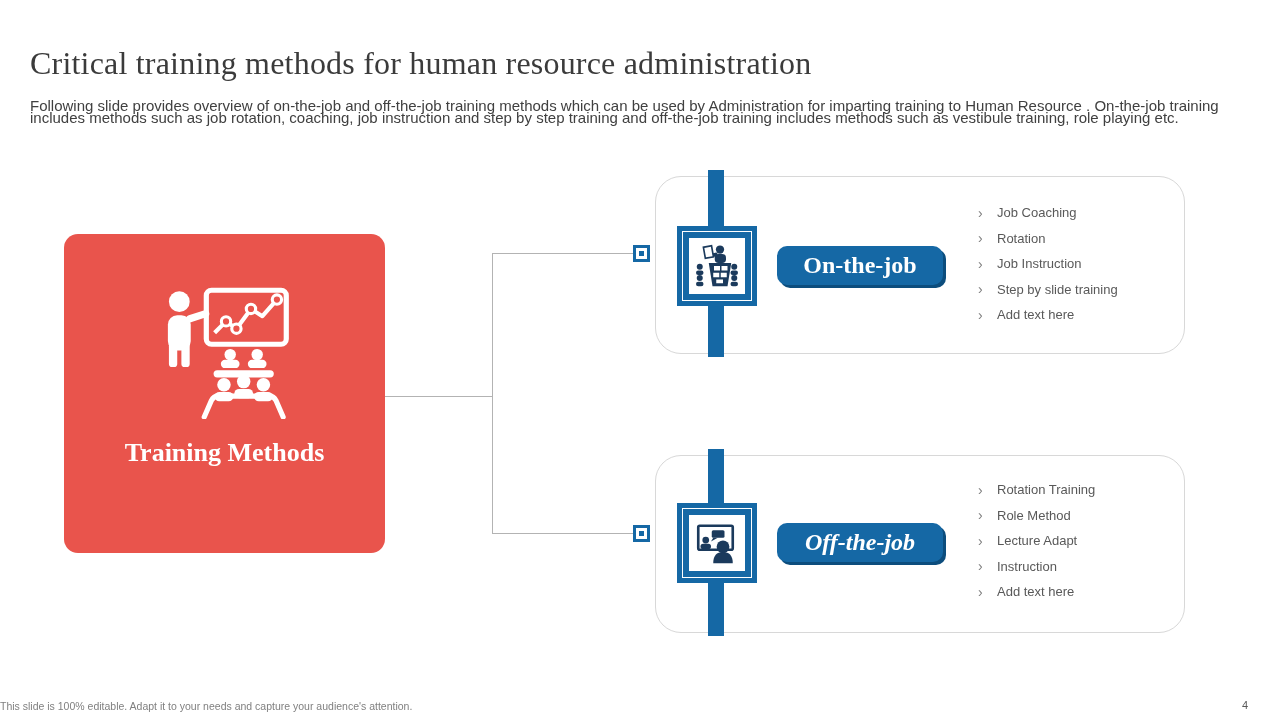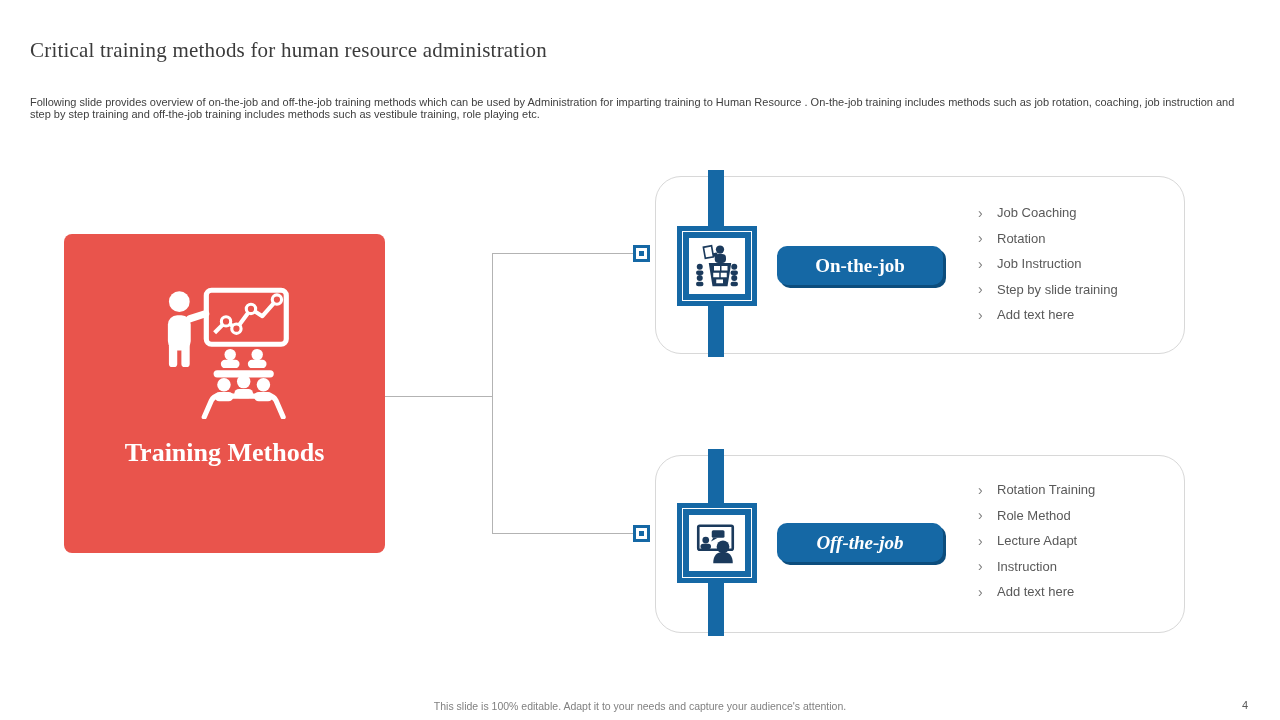--- a/index.html
+++ b/index.html
@@ -8,31 +8,31 @@
     width:1280px; height:720px; position:relative; overflow:hidden;
     background:#ffffff;
     font-family:"Liberation Sans", sans-serif;
     --accent-red:#E9544C; --accent-blue:#1568A5; --accent-blue-dark:#0C4D7D;
     --icon-navy:#1B3A5C; --text-gray:#595959; --border-gray:#D8D8D8; --line-gray:#B3B3B3;
   }
 
   .slide-title {
     position:absolute; left:30px; top:24px; width:1100px;
     font-family:"Liberation Serif","DejaVu Serif",serif;
-    font-size:21px; font-weight:400; color:#3B3B3B; letter-spacing:0.2px;
+    font-size:32px; font-weight:400; color:#3B3B3B; letter-spacing:0.2px;
   }
   .slide-desc {
     position:absolute; left:30px; top:85px; width:1224px;
-    font-size:11px; line-height:12px; color:#404040;
+    font-size:15px; line-height:12px; color:#404040;
   }
 
   
   .center-node {
     position:absolute; left:64px; top:234px; width:321px; height:319px;
-    background:var(--accent-red); border-radius:8px;
+    background:var(--accent-red); border-radius:14px;
   }
   .center-icon { position:absolute; left:50%; top:50px; transform:translateX(-50%); color:#fff; }
   .center-label {
     position:absolute; left:0; right:0; top:204px; text-align:center;
     font-family:"Liberation Serif","DejaVu Serif",serif;
     font-size:26px; font-weight:bold; color:#ffffff;
   }
 
   
   .line { position:absolute; background:var(--line-gray); }
@@ -53,29 +53,29 @@
   .icon-box .well {
     position:absolute; inset:12px; background:#ffffff;
     display:flex; align-items:center; justify-content:center; color:var(--icon-navy);
   }
   .branch-btn {
     position:absolute; left:777px; width:166px; height:39px;
     background:var(--accent-blue); border-radius:10px;
     box-shadow:3px 3px 0 0 var(--accent-blue-dark);
     color:#ffffff; text-align:center; line-height:39px;
     font-family:"Liberation Serif","DejaVu Serif",serif;
-    font-size:19px; font-weight:bold;
+    font-size:24px; font-weight:bold;
     cursor:default;
   }
   .bullets { position:absolute; left:978px; margin:0; padding:0; list-style:none; }
   .bullets li { height:25.5px; display:flex; align-items:center; font-size:13px; color:var(--text-gray); }
   .bullets .chev { width:19px; color:#7F7F7F; font-size:14px; }
 
   .footer-note {
-    position:absolute; left:0; right:0; top:700px; text-align:center;
+    position:absolute; left:0; right:0; top:700px; 
     font-size:10.5px; color:#808080;
   }
   .page-num {
     position:absolute; right:32px; top:699px;
     font-size:11px; color:#595959;
   }
 </style>
 </head>
 <body style="--accent-red: #E9544C; --accent-blue: #1568A5; --accent-blue-dark: #0C4D7D; --icon-navy: #1B3A5C; --text-gray: #595959; --border-gray: #D8D8D8; --line-gray: #B3B3B3;">
 

